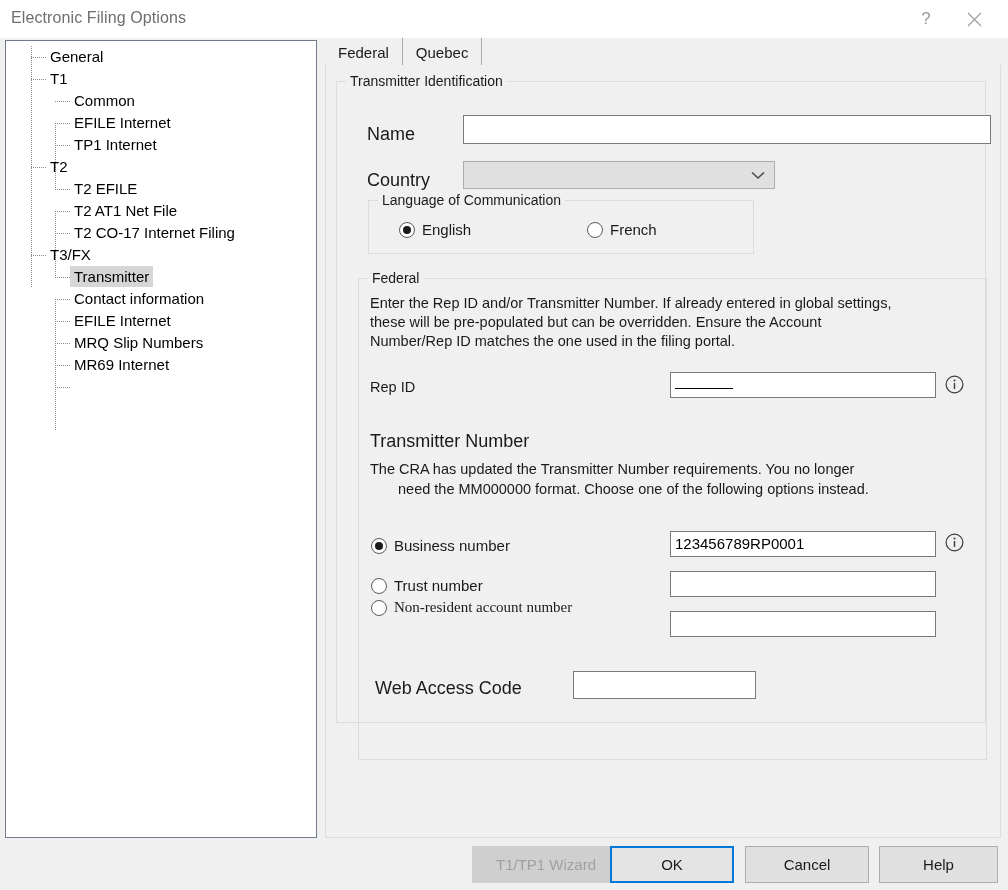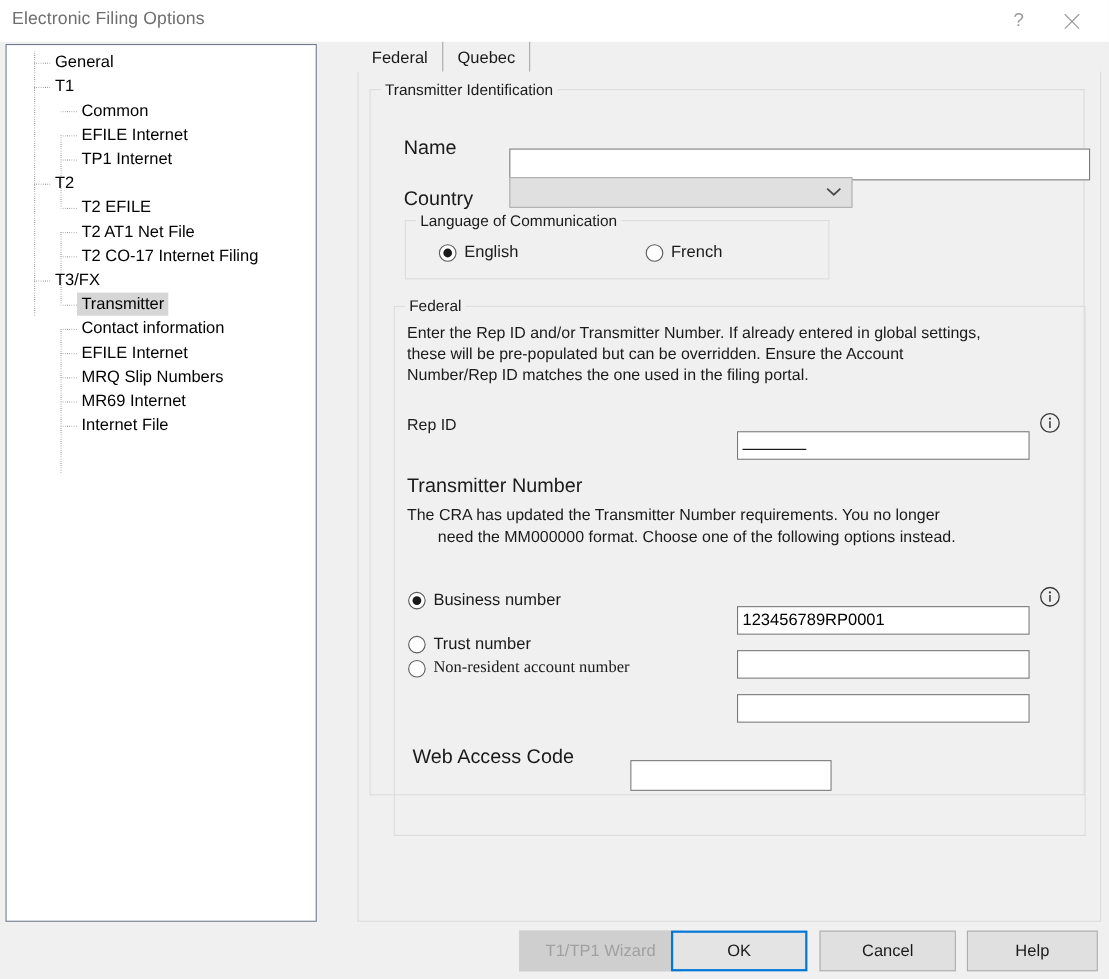--- a/index.html
+++ b/index.html
@@ -27,21 +27,21 @@
     color: #9a9a9a; background: transparent; border: none;
     font-family: "Liberation Sans", sans-serif;
   }
   .win-btn.help { right: 59px; font-size: 17px; }
   .win-btn.close { right: 11px; }
   .win-btn svg { display: block; }
 
   
   .tree-panel {
     position: absolute; left: 5px; top: 40px;
-    width: 283px; height: 798px;
+    width: 312px; height: 798px;
     background: #ffffff; border: 1px solid #707a8a;
     overflow: hidden;
   }
   .tree-inner { position: relative; padding-top: 5px; }
   .tree-row {
     position: relative; height: 22px; line-height: 22px;
     font-size: 15px; color: #000000; white-space: nowrap;
   }
   .tree-label {
     position: absolute; top: 0; padding: 0 4px;
@@ -107,21 +107,20 @@
     position: absolute; font-size: 14.5px; color: #1a1a1a;
     line-height: 19px;
   }
 
   .tbox {
     position: absolute; background: #ffffff;
     border: 1px solid #7a7a7a;
     font-family: "Liberation Sans", sans-serif;
     font-size: 15px; color: #000000;
     padding: 0 3px;
-    margin-top: 20px;
   }
   .tbox .tval { position: absolute; left: 4px; top: 2px; line-height: 20px; }
   .tbox .mask {
     position: absolute; left: 4px; top: 15px;
     width: 58px; height: 1px; background: #000;
   }
 
   .combo {
     position: absolute; background: #e0e0e0;
     border: 1px solid #adadad;
@@ -241,23 +240,20 @@
       </div>
     <div class="tree-row lvl2">
         <span class="tree-label">EFILE Internet</span>
       </div>
     <div class="tree-row lvl2">
         <span class="tree-label">MRQ Slip Numbers</span>
       </div>
     <div class="tree-row lvl2">
         <span class="tree-label">MR69 Internet</span>
       </div>
-    <div class="tree-row lvl2">
-        <span class="tree-label">Internet File</span>
-      </div>
   </div>
 </div>
 
 <div class="right-pane">
 
   <div class="tabstrip">
     <div class="tab">
         <span>Federal</span>
       </div>
     <div class="tab">

